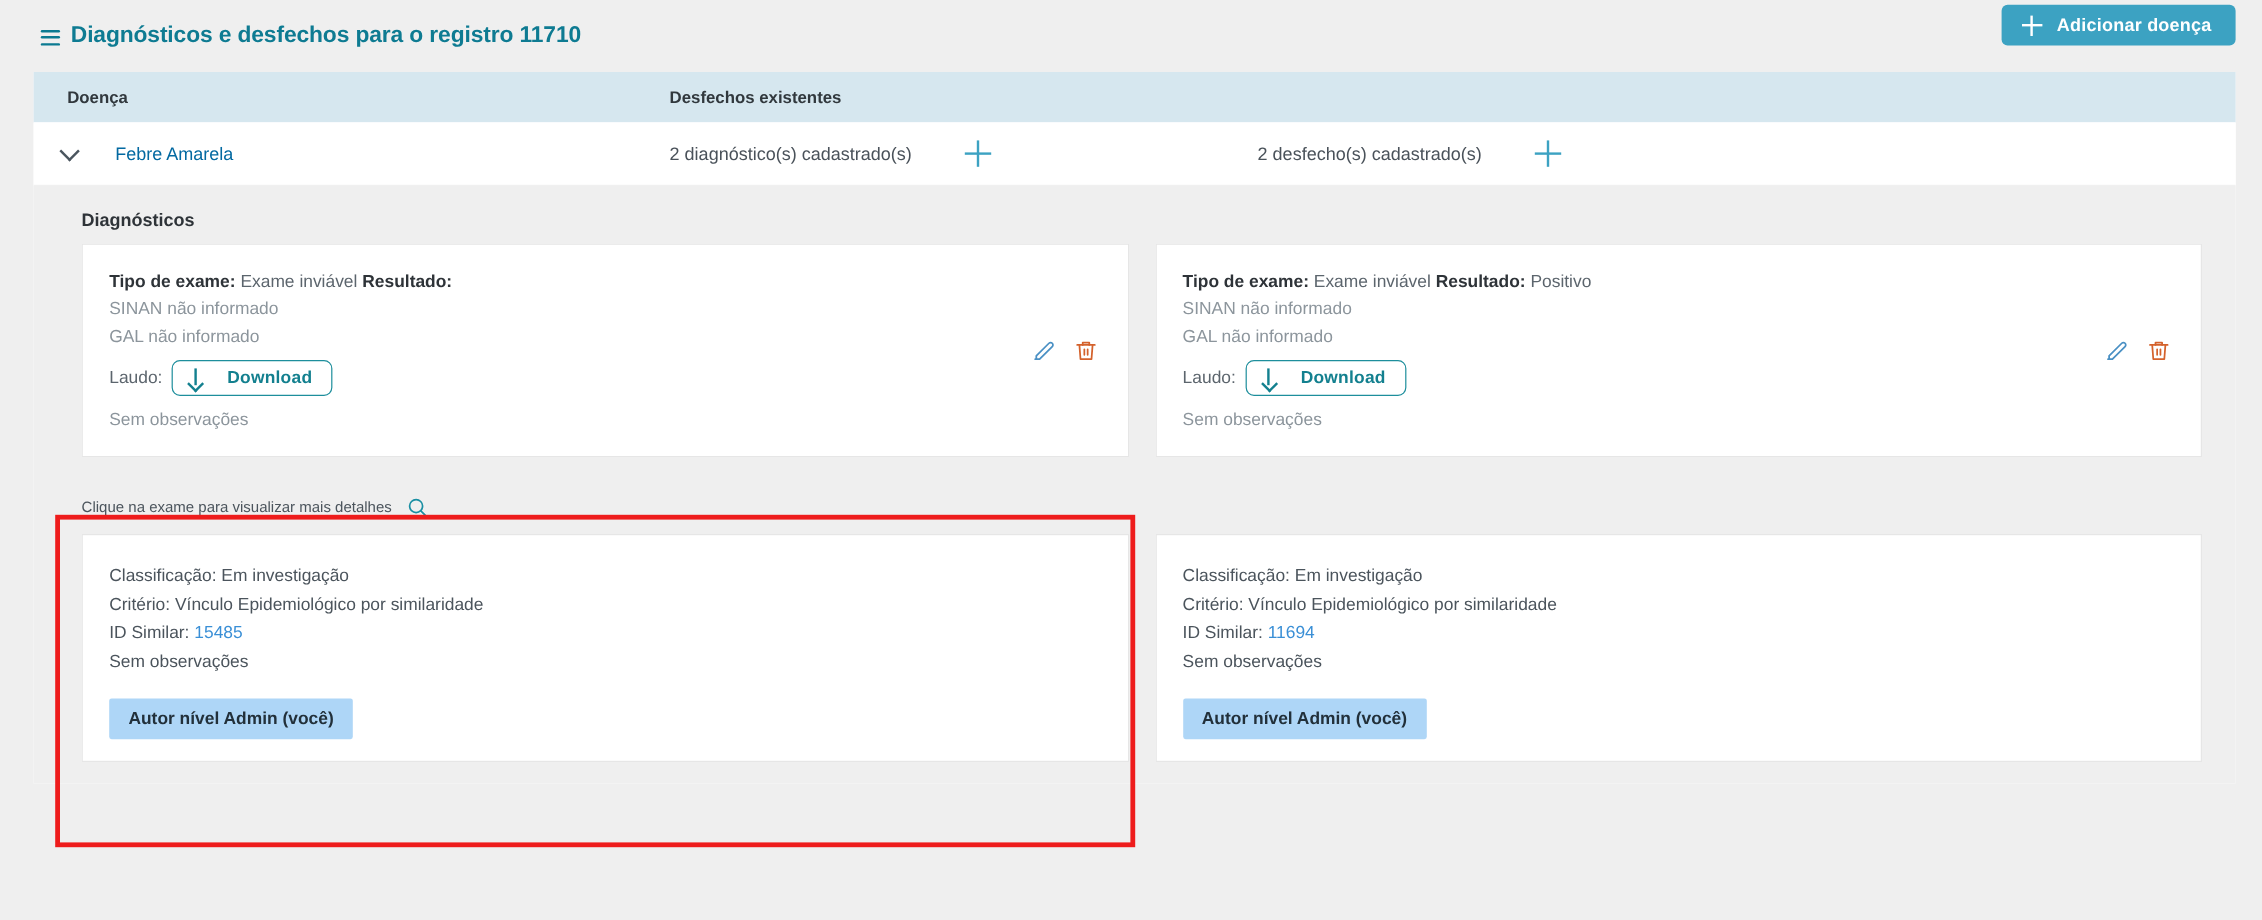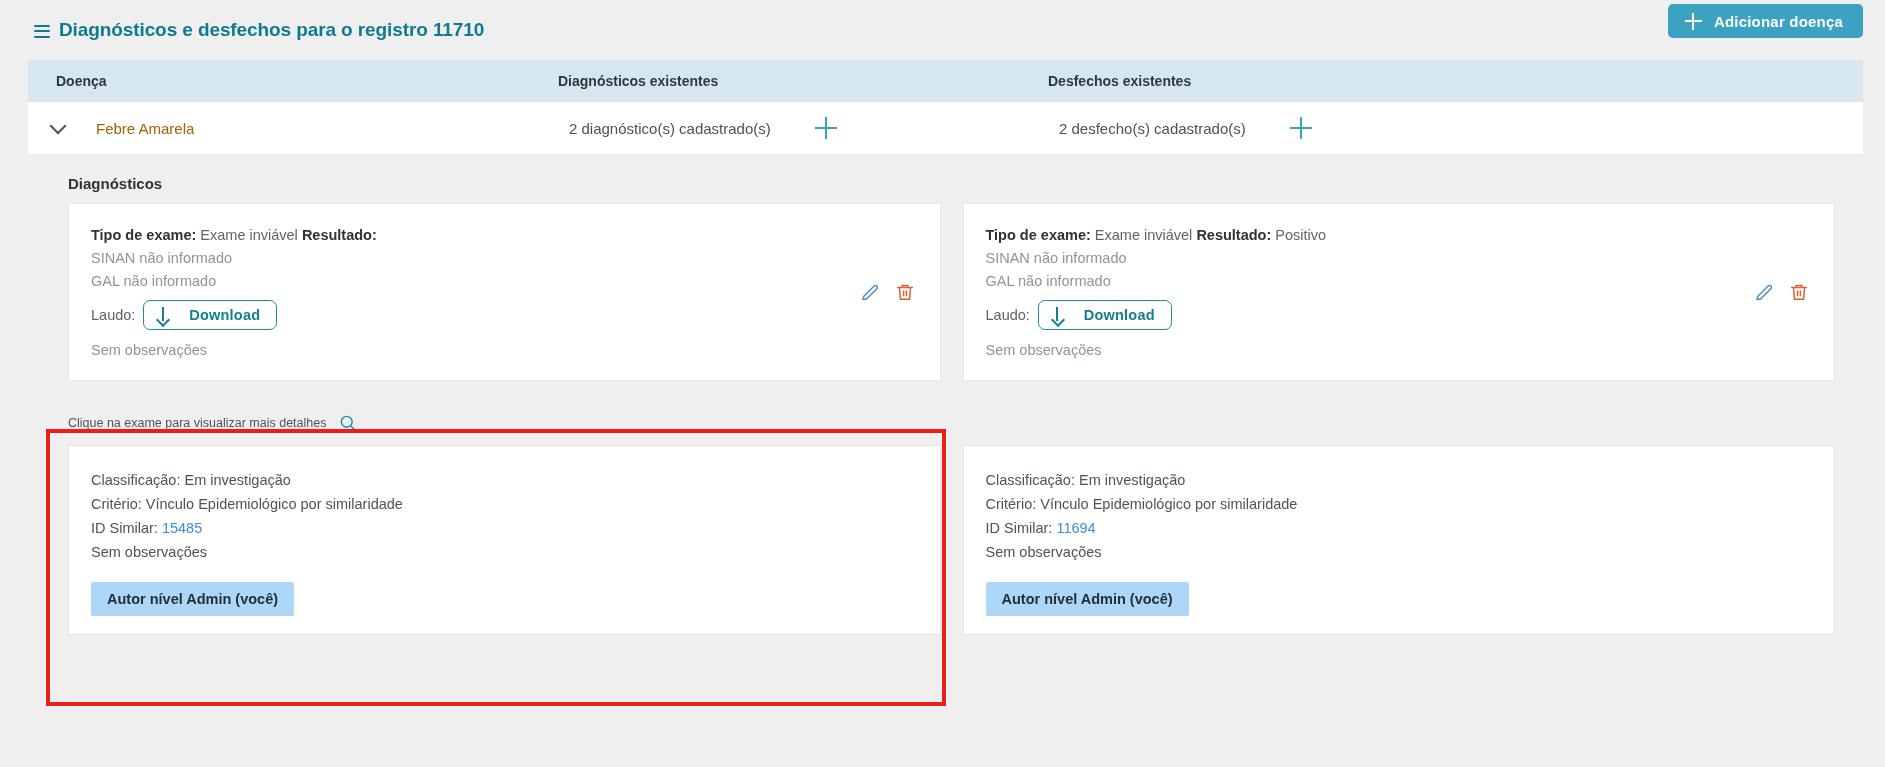--- a/index.html
+++ b/index.html
@@ -124,30 +124,30 @@
     display: inline-block;
     width: 12px; height: 12px;
     border-right: 2px solid #4a555e;
     border-bottom: 2px solid #4a555e;
     transform: rotate(45deg);
     margin-top: -5px;
   }
   .row-name {
     width: 462px;
     font-size: 15px;
-    color: #a16207;
+    color: #0369a1;
   }
   .count-cell {
     width: 490px;
     display: flex;
     align-items: center;
     font-size: 15px;
     color: #4a525a;
   }
-  .count-text { display: inline-block; margin-left: 11px; }
+  .count-text { display: inline-block; }
   .plus-link {
     display: inline-block;
     position: relative;
     width: 22px; height: 22px;
     margin-left: 44px;
     cursor: pointer;
     flex: none;
   }
   .plus-link::before, .plus-link::after {
     content: "";
@@ -323,21 +323,20 @@
     <button class="add-btn">
       <span class="plus-glyph"></span>
       <span>Adicionar doença</span>
     </button>
   </div>
 
   <div class="table-wrap">
 
     <div class="thead">
       <div class="th col-doenca">Doença</div>
-      <div class="th col-diag">Diagnósticos existentes</div>
       <div class="th col-desf">Desfechos existentes</div>
     </div>
 
     <div class="trow">
       <div class="cell chevron-cell">
         <span class="chevron"></span>
       </div>
       <div class="row-name">Febre Amarela</div>
       <div class="count-cell">
         <span class="count-text">2 diagnóstico(s) cadastrado(s)</span>

